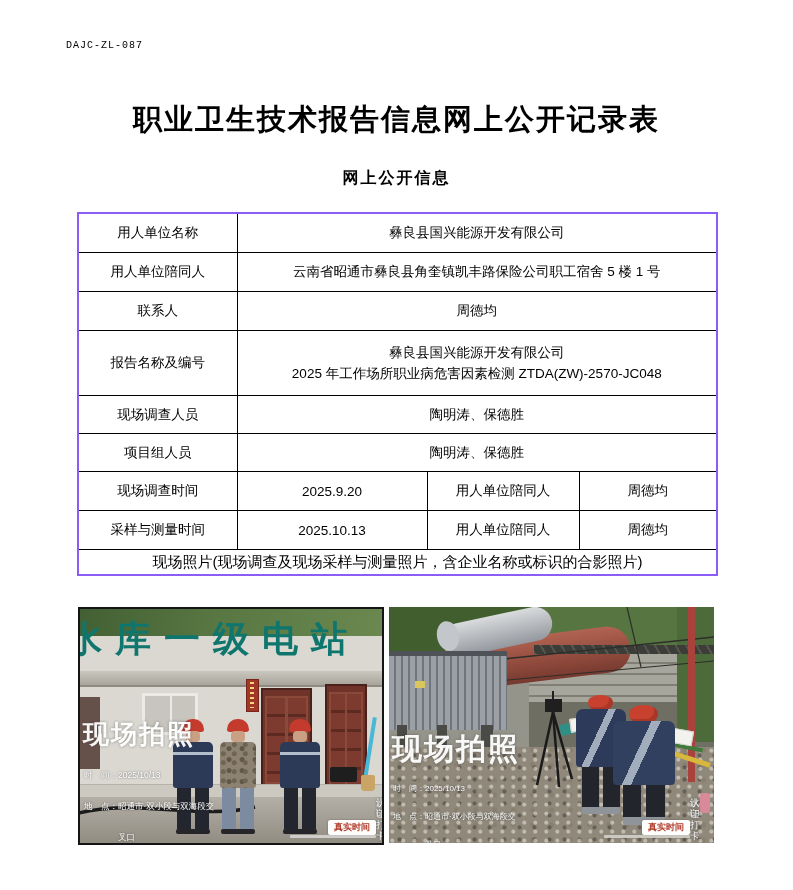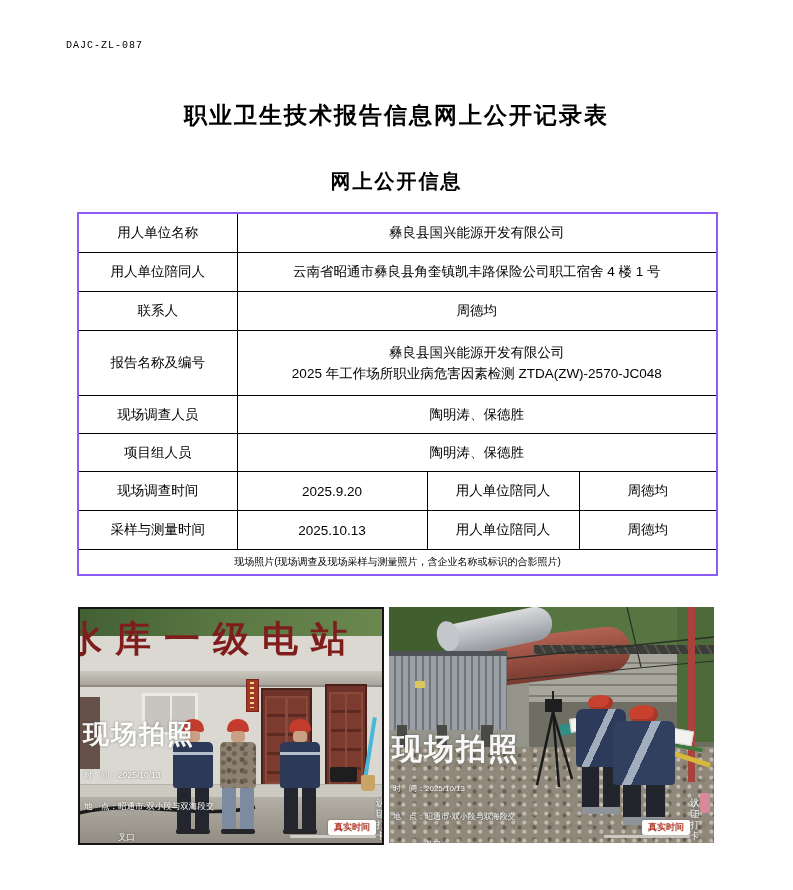--- a/index.html
+++ b/index.html
@@ -1,45 +1,45 @@
 <!DOCTYPE html>
 <html><head>
 <meta charset="utf-8">
 <style>
   html,body{margin:0;padding:0;background:#fff;}
   .page{position:relative;width:793px;height:890px;background:#fff;overflow:hidden;
         font-family:"Liberation Sans",sans-serif;color:#000;}
   .doc-code{position:absolute;left:66px;top:40px;font-family:"Liberation Mono",monospace;
         font-weight:normal;font-size:10px;letter-spacing:1px;}
   .title{position:absolute;left:0;top:100px;width:100%;text-align:center;
-        font-size:23px;font-weight:bold;letter-spacing:2px;}
+        font-size:29px;font-weight:bold;letter-spacing:2px;}
   .subtitle{position:absolute;left:0;top:168px;width:100%;text-align:center;
-        font-size:20px;font-weight:bold;letter-spacing:2px;}
+        font-size:16px;font-weight:bold;letter-spacing:2px;}
 
   table.form{position:absolute;left:77px;top:212px;width:639px;border-collapse:collapse;
         table-layout:fixed;font-size:13.5px;}
   table.form td{border:1px solid #000;text-align:center;vertical-align:middle;
         padding:2px 4px;overflow:hidden;}
   table.form{border:2px solid #8b5cf6;}
   td.h38{height:34px;} td.h64{height:60px;} td.h37{height:33px;} td.h26{height:20px;}
-  td.caption{text-align:left;padding:2px 2px;font-size:10px;}
+  td.caption{text-align:left;padding:2px 2px;font-size:15px;}
   .rep2{margin-top:3px;}
 
   
   .photo{position:absolute;overflow:hidden;}
   .photo *{position:absolute;}
   .photo-left{left:78px;top:607px;width:306px;height:238px;border:2px solid #151515;
         box-sizing:border-box;background:#d8d6d0;}
   .photo-right{left:389px;top:607px;width:325px;height:236px;background:#8d8d83;}
 
   
   .pl-hill{left:0;top:0;width:100%;height:27px;
         background:linear-gradient(100deg,#426033 0%,#587742 45%,#6b8850 100%);}
   .pl-wall{left:0;top:27px;width:100%;height:152px;background:#dad8d1;}
-  .pl-sign{left:-14px;top:6px;width:330px;font-size:36px;font-weight:bold;color:#7f1d1d;
+  .pl-sign{left:-14px;top:6px;width:330px;font-size:36px;font-weight:bold;color:#0f766e;
         letter-spacing:13px;white-space:nowrap;font-family:"Liberation Sans",sans-serif;}
   .pl-eave{left:0;top:62px;width:100%;height:14px;
         background:linear-gradient(#cac7bf,#a8a49b);border-bottom:2px solid #8f8b82;}
   .pl-opening{left:0;top:88px;width:20px;height:72px;background:#66504a;}
   .pl-window{left:62px;top:84px;width:50px;height:36px;background:#c7c5be;
         border:3px solid #eceae4;}
   .pl-window i{position:absolute;left:50%;top:0;width:2px;height:100%;background:#eceae4;}
   .pl-plaque{left:166px;top:70px;width:11px;height:31px;background:#a03728;border:1px solid #762619;}
   .pl-plaque i{position:absolute;left:3px;top:2px;width:4px;height:26px;
         background:repeating-linear-gradient(180deg,rgba(255,224,130,.95) 0 2px,transparent 2px 5px);}
@@ -141,21 +141,21 @@
         <col style="width:152px">
         <col style="width:138px">
       </colgroup>
     <tbody>
         <tr>
       <td class="h38">用人单位名称</td>
       <td class="h38" colspan="3">彝良县国兴能源开发有限公司</td>
     </tr>
     <tr>
       <td class="h38">用人单位陪同人</td>
-      <td class="h38" colspan="3">云南省昭通市彝良县角奎镇凯丰路保险公司职工宿舍 4 楼 1 号</td>
+      <td class="h38" colspan="3">云南省昭通市彝良县角奎镇凯丰路保险公司职工宿舍 5 楼 1 号</td>
     </tr>
     <tr>
       <td class="h38">联系人</td>
       <td class="h38" colspan="3">周德均</td>
     </tr>
     <tr>
       <td class="h64">报告名称及编号</td>
       <td class="h64" colspan="3">
         <div>彝良县国兴能源开发有限公司</div>
         <div class="rep2">2025 年工作场所职业病危害因素检测 ZTDA(ZW)-2570-JC048</div>

